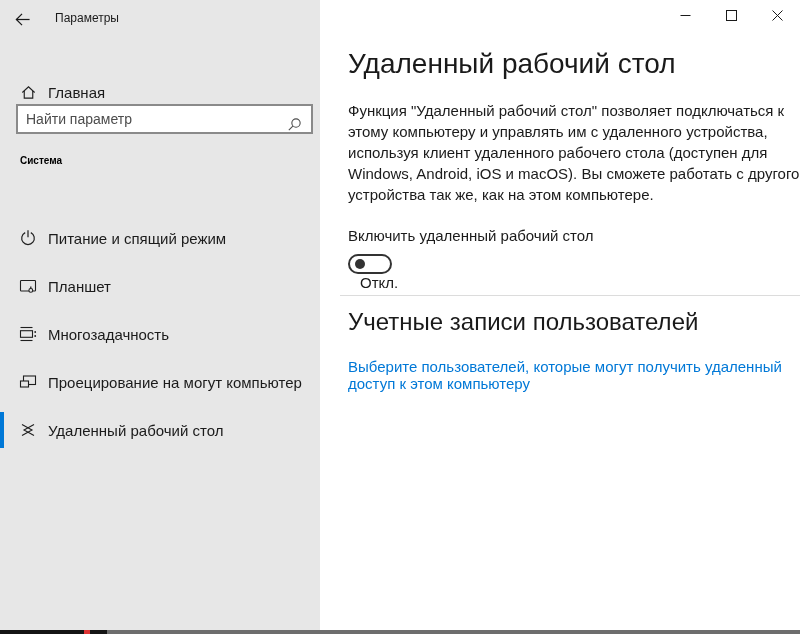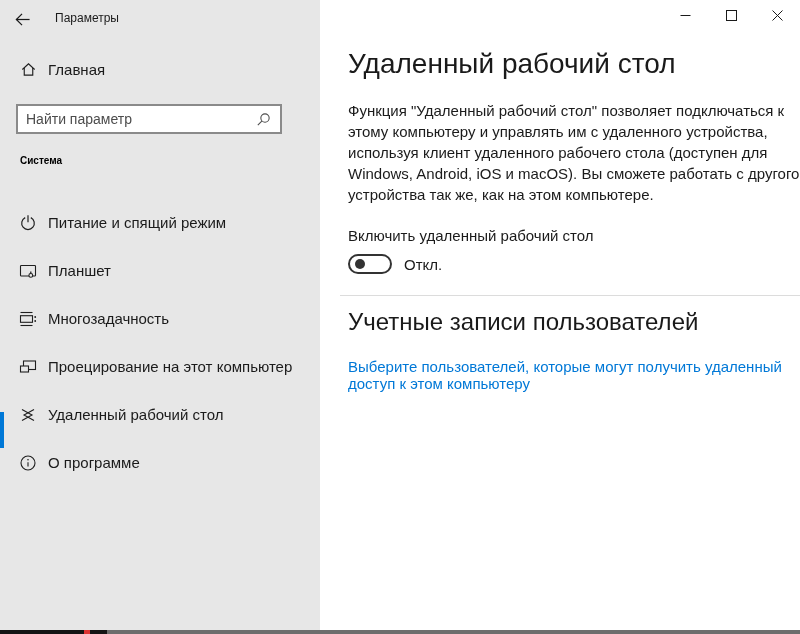--- a/index.html
+++ b/index.html
@@ -10,45 +10,45 @@
   }
   *{box-sizing:border-box;margin:0;padding:0;font-family:"Liberation Sans","DejaVu Sans",sans-serif;}
   html,body{width:800px;height:634px;overflow:hidden;background:#fff;}
   body{position:relative;}
   .app{display:flex;width:800px;height:630px;}
 
   
   .sidebar{position:relative;width:320px;height:630px;background:var(--sidebar-bg);flex:none;}
   .back-btn{position:absolute;top:6px;left:6px;width:32px;height:26px;border:none;background:transparent;display:flex;align-items:center;justify-content:center;cursor:pointer;}
   .win-title{position:absolute;top:11px;left:55px;font-size:12px;color:var(--text);}
-  .home-row{position:absolute;top:61px;left:0;width:100%;height:26px;display:flex;align-items:flex-start;cursor:pointer;}
+  .home-row{position:absolute;top:75px;left:0;width:100%;height:26px;display:flex;align-items:flex-end;cursor:pointer;}
   .home-row .icon{position:absolute;left:20px;width:17px;height:17px;}
   .home-label{margin-left:48px;font-size:15px;color:var(--text);}
-  .search-box{position:absolute;top:104px;left:16px;width:266px;height:30px;background:#fff;border:2px solid #8a8a8a;display:flex;align-items:center;}
+  .search-box{position:absolute;top:104px;left:16px;width:297px;height:30px;background:#fff;border:2px solid #8a8a8a;display:flex;align-items:flex-end;}
   .search-box input{flex:1;height:100%;border:none;outline:none;background:transparent;font-size:14px;color:#2b2b2b;padding-left:8px;}
   .search-box input::placeholder{color:#4c4c4c;opacity:1;}
   .search-glyph{width:15px;height:15px;margin-right:9px;flex:none;}
   .section-header{position:absolute;top:155px;left:20px;font-size:10px;font-weight:bold;color:#000;}
   .nav-list{position:absolute;top:214px;left:0;right:0;}
-  .nav-item{position:relative;height:48px;display:flex;align-items:flex-start;cursor:pointer;}
+  .nav-item{position:relative;height:48px;display:flex;align-items:center;cursor:pointer;}
   .nav-item .icon{position:absolute;left:19px;width:18px;height:18px;}
   .nav-label{margin-left:48px;font-size:15px;color:var(--text);}
   .accent-bar{display:none;position:absolute;left:0;top:6px;width:4px;height:36px;background:var(--accent);}
   .nav-item.selected .accent-bar{display:block;}
   .icon svg,.search-glyph svg{display:block;width:100%;height:100%;}
 
   
   .main{position:relative;flex:1;background:#fff;}
   .win-controls{position:absolute;top:0;right:0;display:flex;}
   .win-btn{width:46px;height:32px;border:none;background:transparent;display:flex;align-items:center;justify-content:center;cursor:pointer;}
   .content{position:absolute;left:28px;top:0;width:460px;height:630px;}
   .page-title{position:absolute;top:48px;left:0;font-size:28px;font-weight:300;color:#1a1a1a;white-space:nowrap;}
   .description{position:absolute;top:100px;left:0;width:452px;font-size:15px;line-height:21px;color:#1b1b1b;}
   .toggle-label{position:absolute;top:227px;left:0;font-size:15px;color:#1b1b1b;}
-  .toggle-row{position:absolute;top:254px;left:0;display:flex;align-items:center;}
+  .toggle-row{position:absolute;top:254px;left:0;display:flex;align-items:flex-start;flex-direction:column;}
   .toggle{position:relative;width:44px;height:20px;border:2px solid #333;border-radius:10px;background:#fff;cursor:pointer;flex:none;}
   .toggle .knob{position:absolute;left:5px;top:3px;width:10px;height:10px;border-radius:50%;background:#333;}
   .toggle-state{margin-left:12px;font-size:15px;color:#1b1b1b;}
   .divider{position:absolute;top:295px;left:-8px;width:468px;height:1px;background:var(--divider);}
   .section-heading{position:absolute;top:308px;left:0;font-size:24px;font-weight:400;color:#1a1a1a;white-space:nowrap;}
   .users-link{position:absolute;top:358px;left:0;width:440px;font-size:15px;line-height:17px;color:var(--accent);text-decoration:none;cursor:pointer;}
 
   
   .taskbar-sliver{position:absolute;left:0;bottom:0;width:800px;height:4px;display:flex;}
   .tb-black{position:relative;width:107px;height:4px;background:#141414;flex:none;}
@@ -130,42 +130,31 @@
         <span class="nav-label">Многозадачность</span>
       </div>
         <div class="nav-item">
 
         <span class="icon">
             <svg viewBox="0 0 18 18" fill="none" stroke="#1f1f1f" stroke-width="1.1">
       <rect x="4.5" y="3" width="12" height="8.5"></rect>
       <rect x="1.5" y="8" width="8" height="6" fill="#e7e7e7"></rect>
     </svg>
           </span>
-        <span class="nav-label">Проецирование на этот компьютер</span>
+        <span class="nav-label">Проецирование на могут компьютер</span>
       </div>
         <div class="nav-item selected" aria-current="page">
         <span class="accent-bar"></span>
         <span class="icon">
             <svg viewBox="0 0 18 18" fill="none" stroke="#1f1f1f" stroke-width="1.1">
       <path d="M3 3.4 L13 9 L3 14.6"></path>
       <path d="M15 3.4 L5 9 L15 14.6"></path>
     </svg>
           </span>
         <span class="nav-label">Удаленный рабочий стол</span>
-      </div>
-        <div class="nav-item">
-
-        <span class="icon">
-            <svg viewBox="0 0 18 18" fill="none" stroke="#1f1f1f" stroke-width="1.1">
-      <circle cx="9" cy="9" r="7"></circle>
-      <path d="M9 8.3 V12.6"></path>
-      <circle cx="9" cy="5.7" r="0.8" fill="#1f1f1f" stroke="none"></circle>
-    </svg>
-          </span>
-        <span class="nav-label">О программе</span>
       </div>
       </div>
 
   </div>
 
   <div class="main">
 
     <div class="win-controls">
       <button class="win-btn">
         <span>

